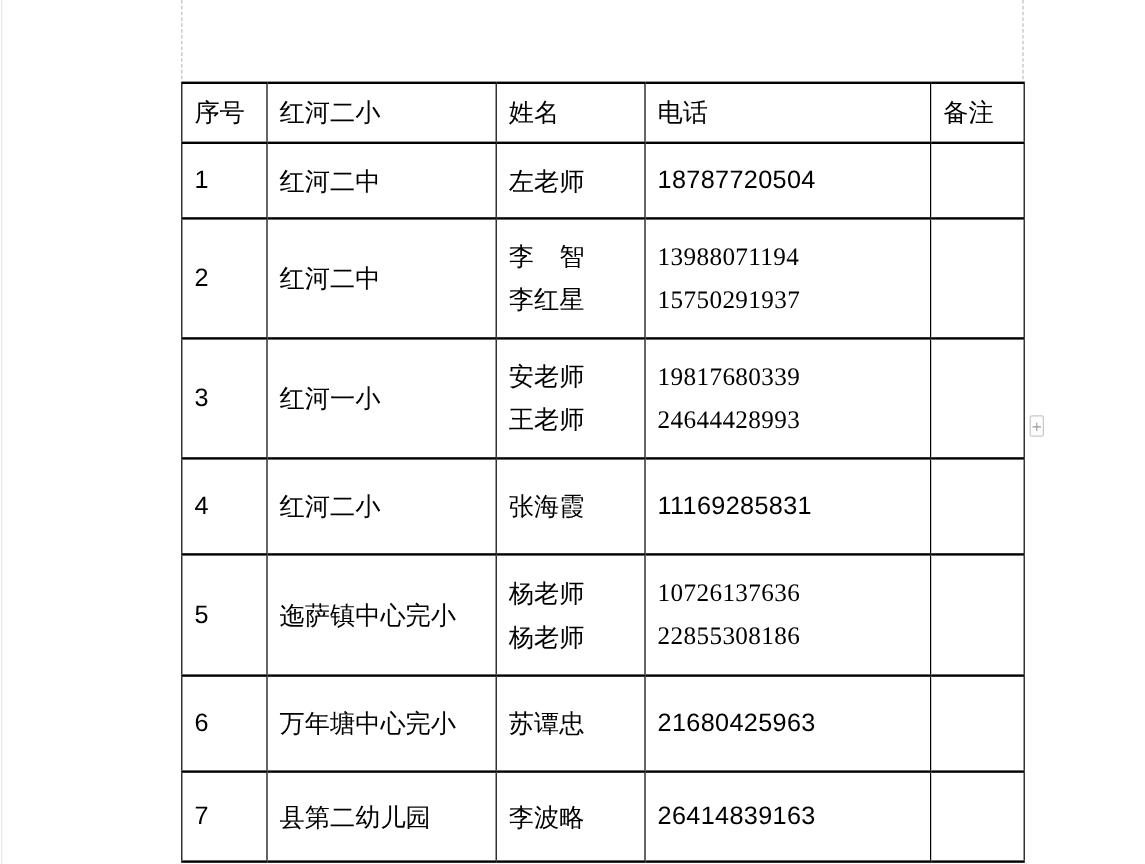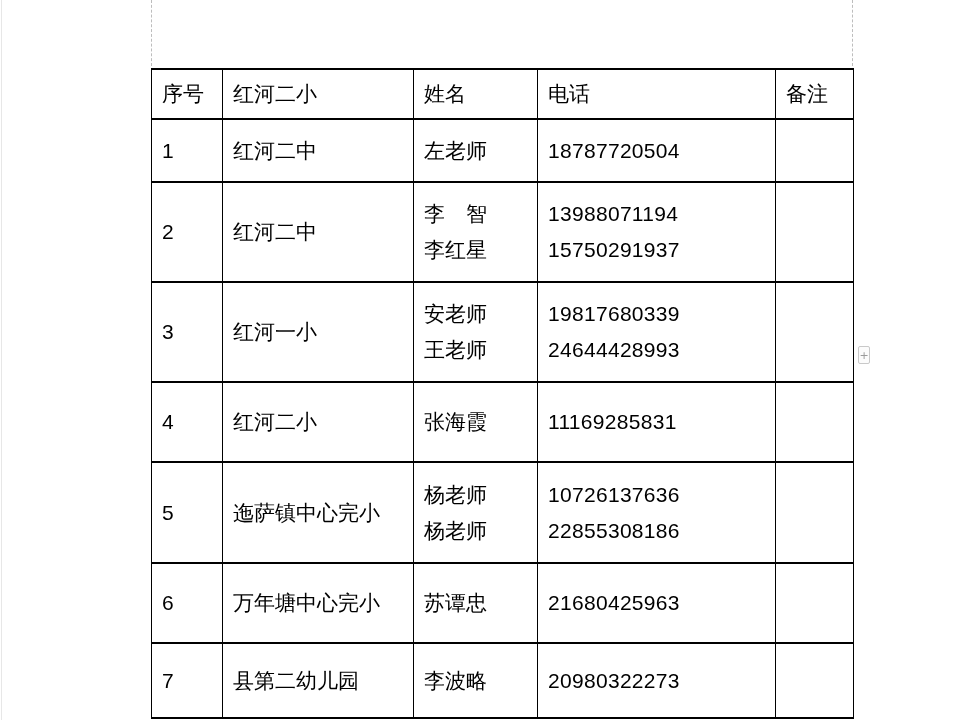--- a/index.html
+++ b/index.html
@@ -76,20 +76,21 @@
   tr.rh100 { height: 100px; }
   tr.rh80  { height: 80px; }
   tr.rh101 { height: 101px; }
   tr.rh75  { height: 75px; }
 
   td.multi { padding: 0; }
   td.multi .wrap {
     display: flex;
     flex-direction: column;
     height: 72px;
+    font-family: Liberation Serif, serif;
   }
   td.multi .line {
     flex: 1;
     display: flex;
     align-items: center;
     padding-left: 10px;
   }
 
   .plus-btn {
     position: absolute;
@@ -213,21 +214,21 @@
         <td>万年塘中心完小</td>
         <td>苏谭忠</td>
         <td class="num">21680425963</td>
         <td></td>
       </tr>
 
       <tr class="rh75">
         <td class="num">7</td>
         <td>县第二幼儿园</td>
         <td>李波略</td>
-        <td class="num">20980322273</td>
+        <td class="num">26414839163</td>
         <td></td>
       </tr>
 
     </tbody>
   </table>
 
   <button class="plus-btn">+</button>
 
 </div>
 

